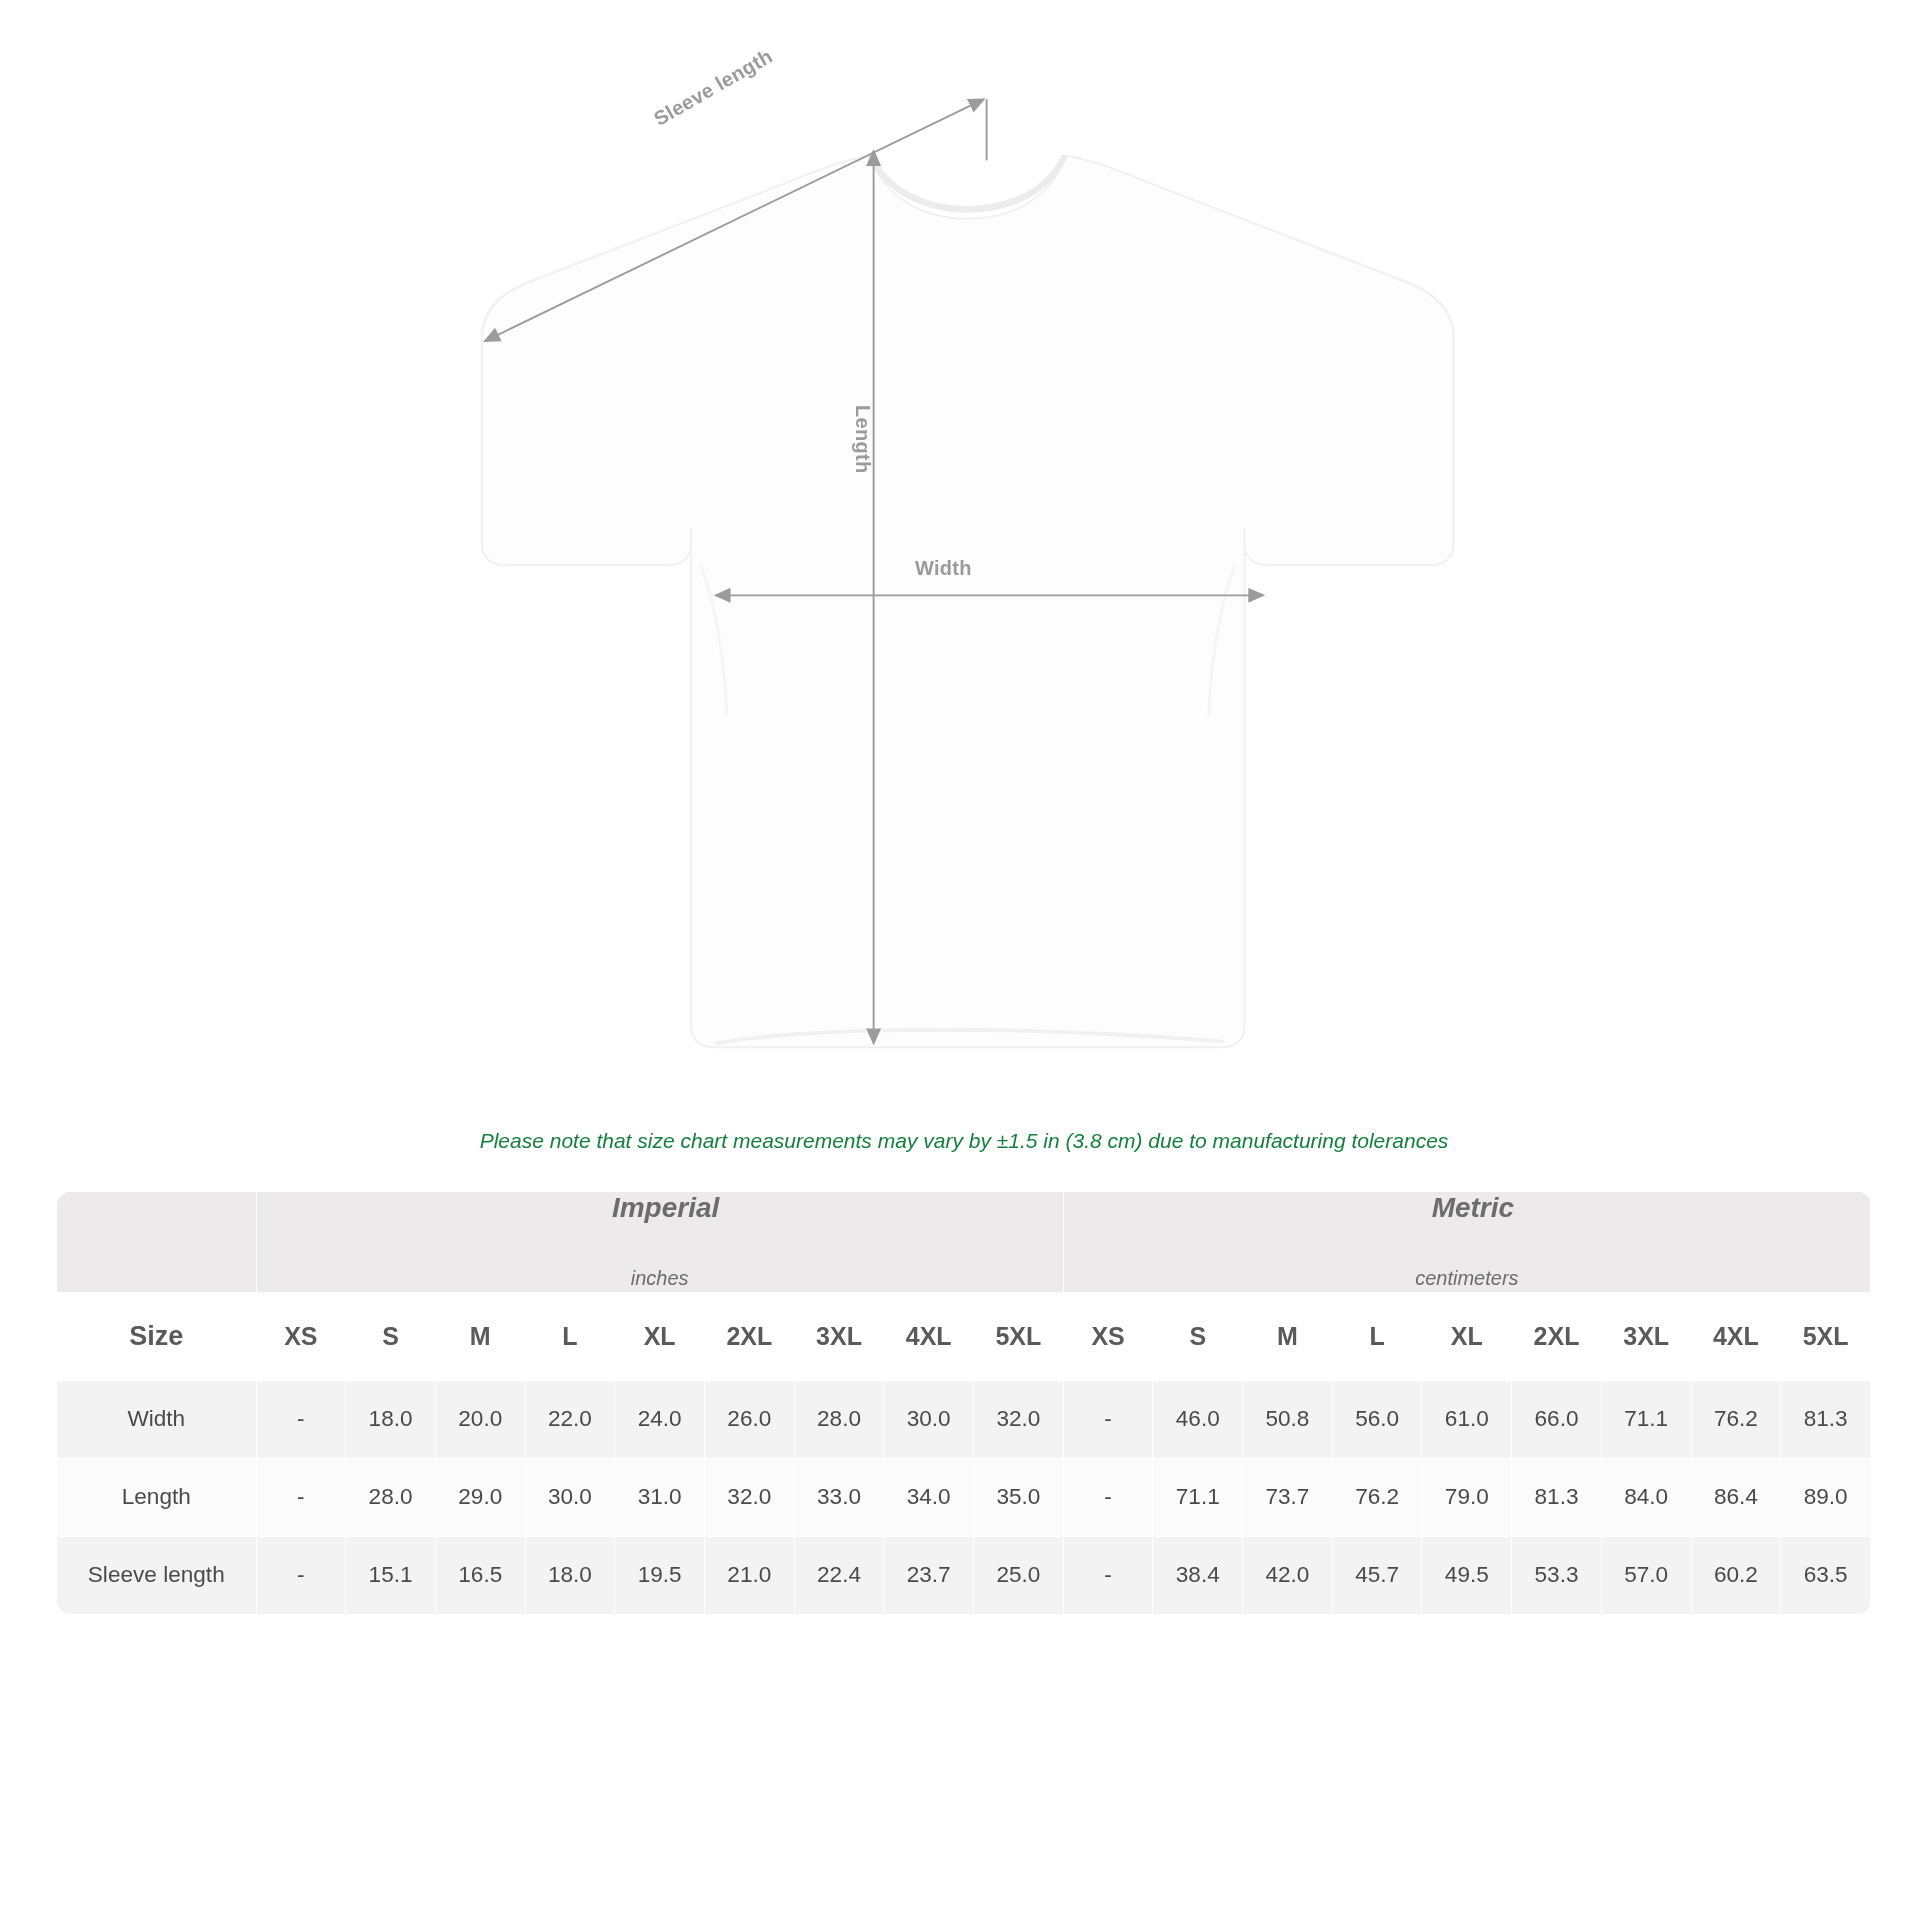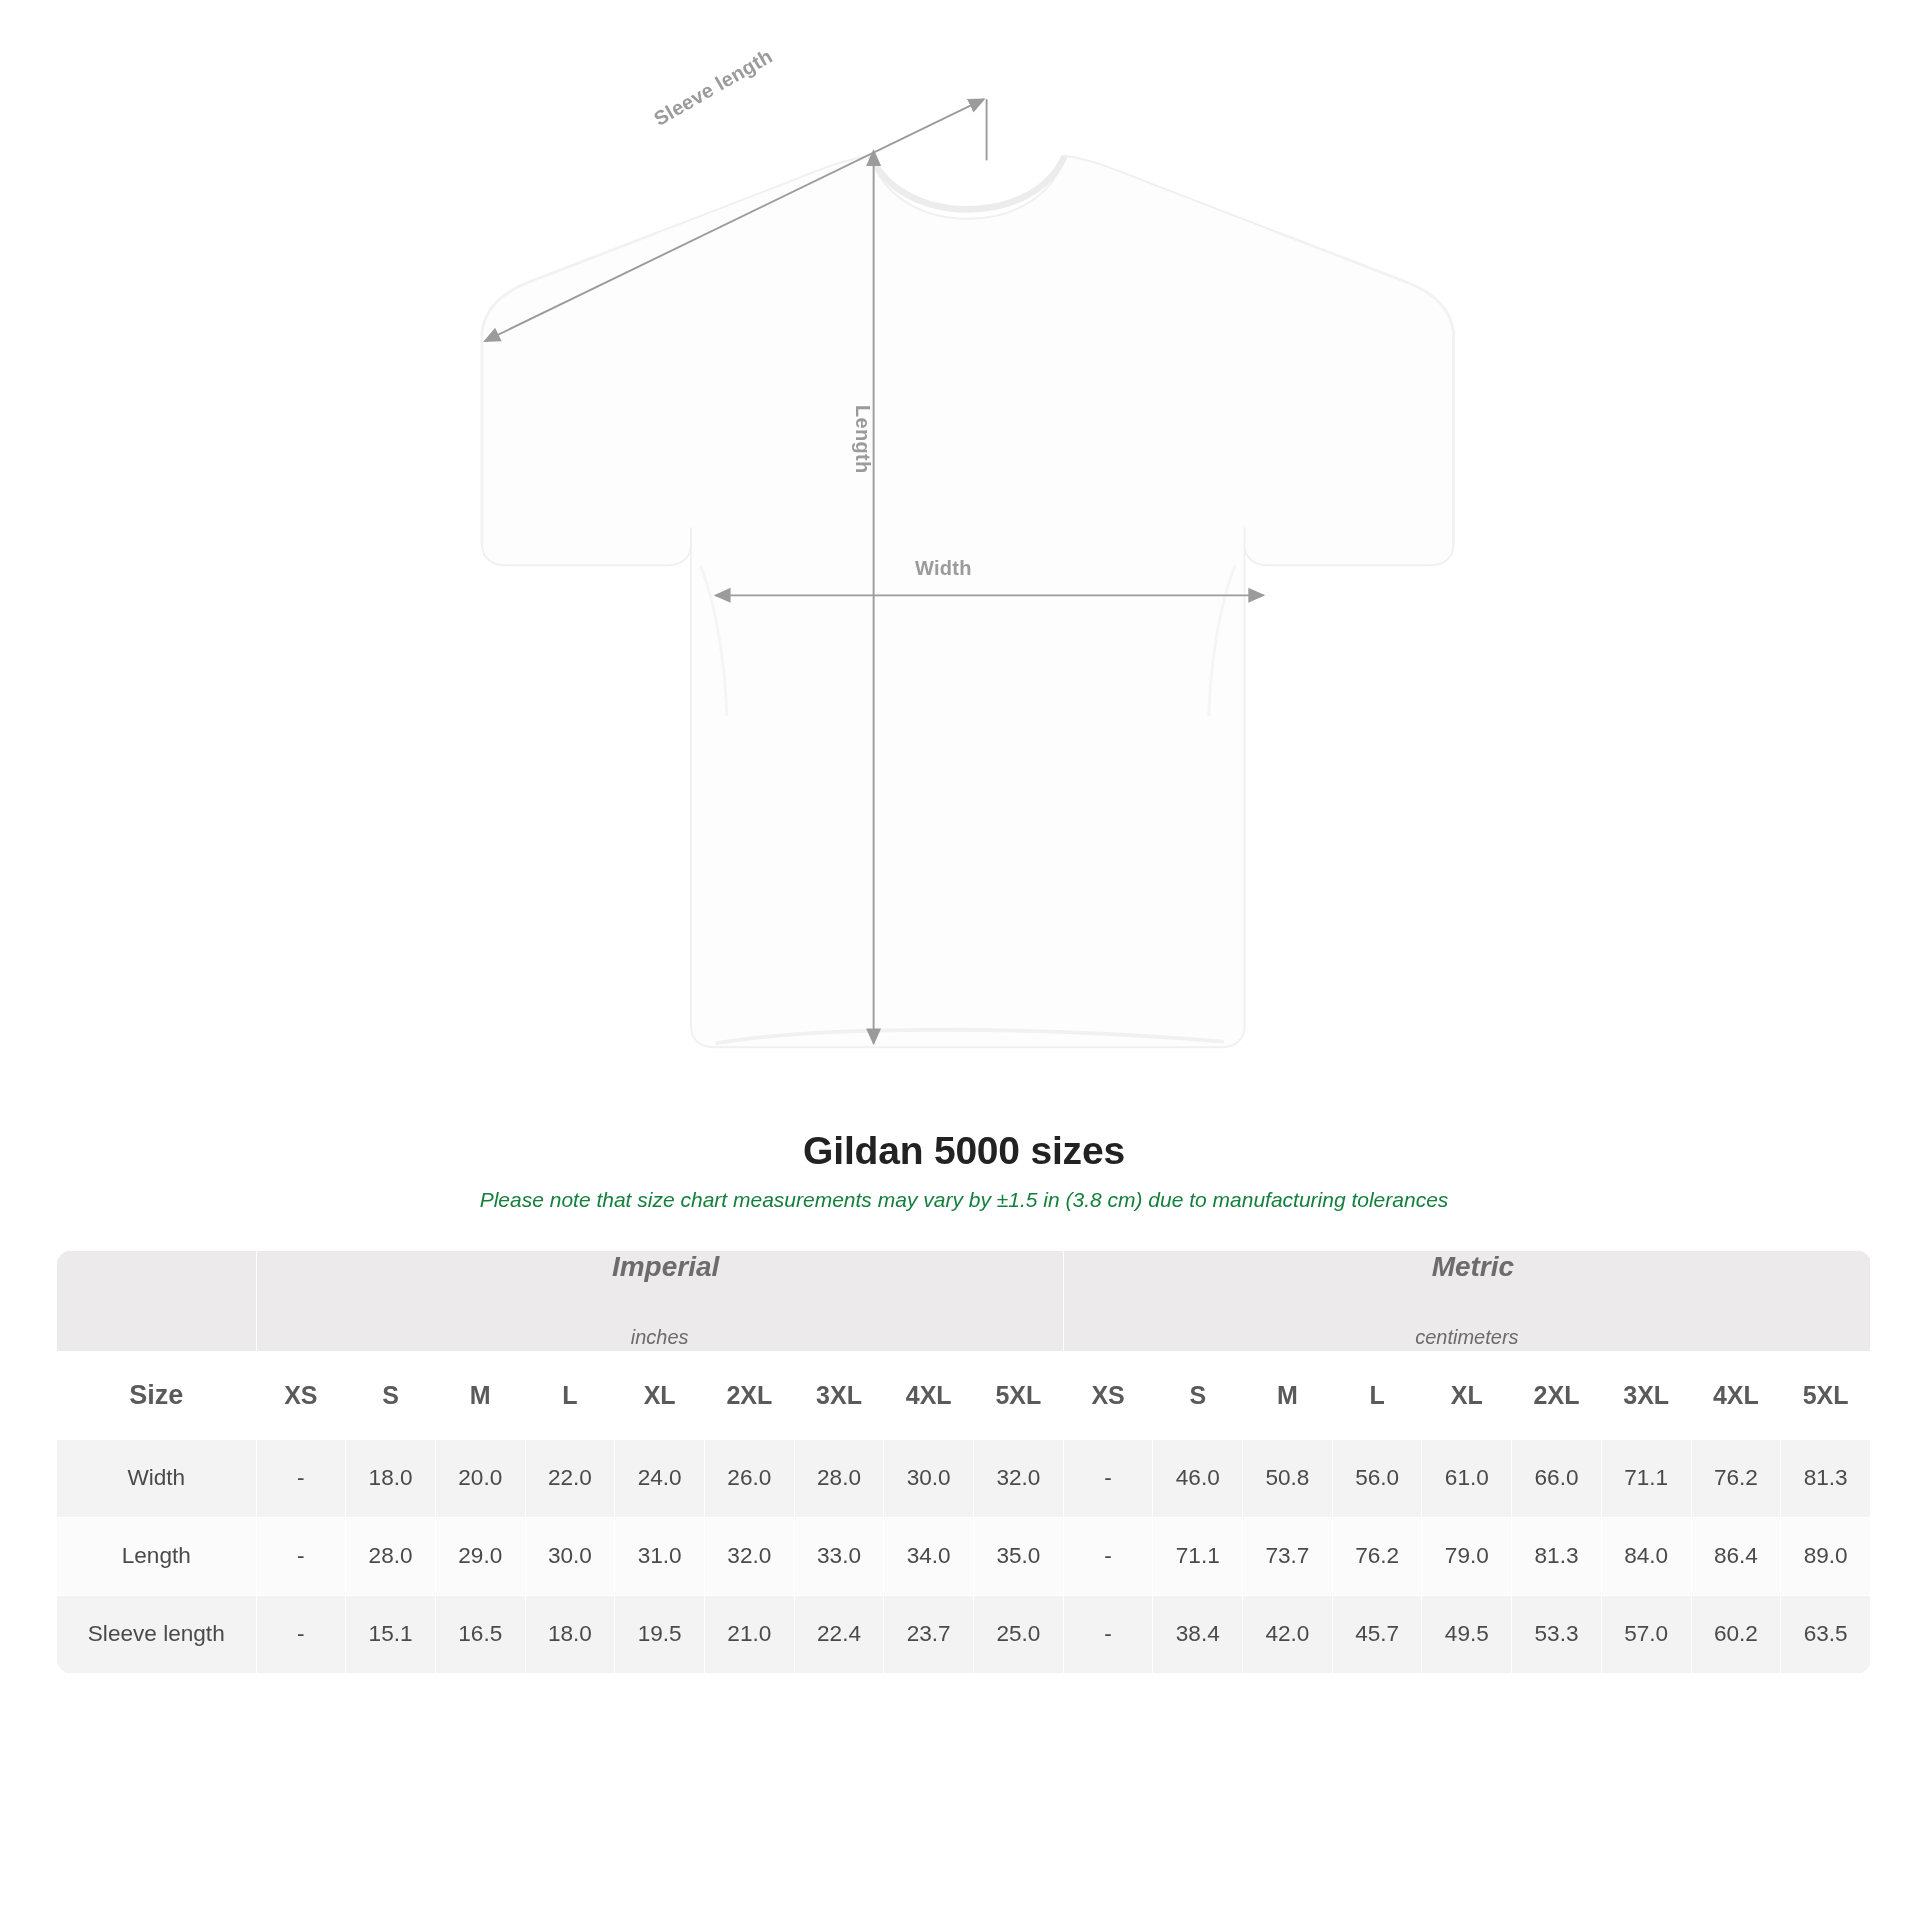--- a/index.html
+++ b/index.html
@@ -207,21 +207,20 @@
         <line x1="760" y1="632" x2="1342" y2="632" stroke="#9b9b9b" stroke-width="2" marker-start="url(#arrTail)" marker-end="url(#arrHead)"></line>
       </g>
     </svg>
 
     <div class="dim-label label-sleeve">Sleeve length</div>
     <div class="dim-label label-length">Length</div>
     <div class="dim-label label-width">Width</div>
   </div>
 
   <div class="title-block">
-    <h1 class="chart-title">Gildan 5000 sizes</h1>
     <p class="chart-note">Please note that size chart measurements may vary by ±1.5 in (3.8 cm) due to manufacturing tolerances</p>
   </div>
 
   <div class="table-wrap">
     <table class="size-table">
       <colgroup>
         <col class="col-label">
         <col class="col-val">
           <col class="col-val">
           <col class="col-val">

